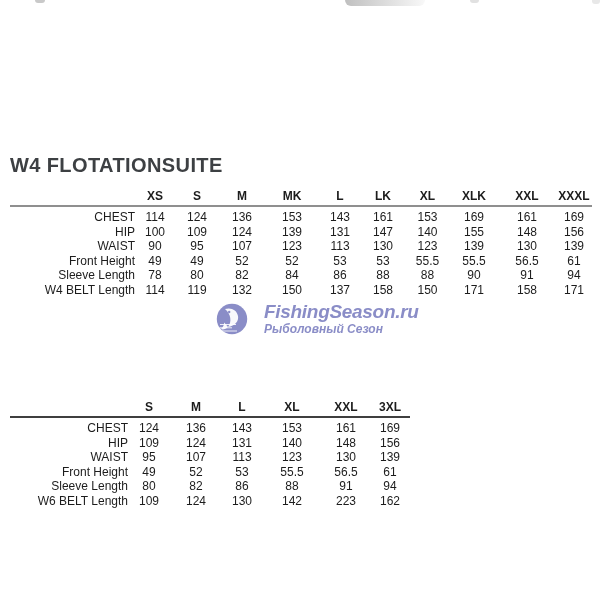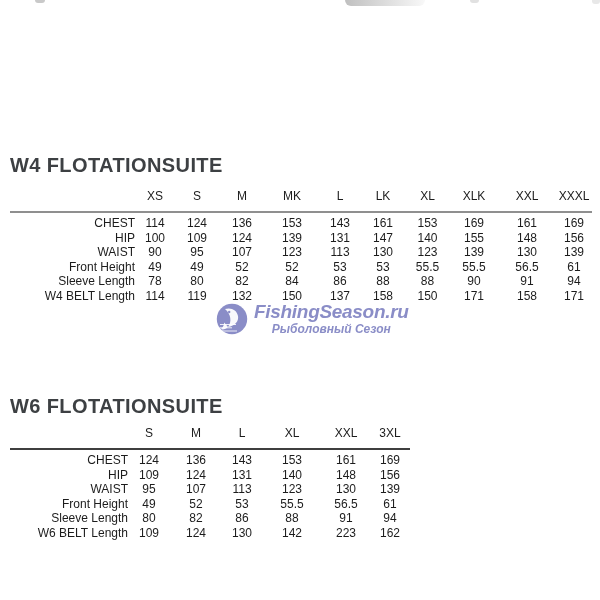--- a/index.html
+++ b/index.html
@@ -44,41 +44,41 @@
 
   .size-table th, .size-table td {
     padding: 0;
     height: 14.5px;
     text-align: center;
     vertical-align: middle;
     white-space: nowrap;
     font-weight: normal;
   }
   .size-table thead th {
-    font-weight: normal;
+    font-weight: bold;
     vertical-align: bottom;
-    padding-bottom: 8px;
+    padding-bottom: 2px;
   }
   #table-w4 thead th { height: 17px; border-bottom: 2px solid #8f8f8f; }
   #table-w6 thead th { height: 15px; border-bottom: 2px solid #3f3f3f; }
   .size-table tbody tr:first-child th,
   .size-table tbody tr:first-child td { padding-top: 3px; }
   .size-table .label-col { text-align: right; }
 
   
   .watermark {
     position: absolute;
     left: 216px; top: 302px;
     display: flex;
     align-items: center;
     gap: 6px;
     color: #8a8dc7;
   }
   .wm-logo { width: 32px; height: 32px; flex: 0 0 auto; }
-  .wm-text { display: flex; flex-direction: column; align-items: center; }
+  .wm-text { display: flex; flex-direction: column; align-items: flex-start; margin-left: 10px; }
   .wm-site {
     font-size: 19px;
     line-height: 20px;
     font-weight: bold;
     font-style: italic;
     letter-spacing: -0.3px;
   }
   .wm-tagline {
     font-size: 12px;
     line-height: 12px;
@@ -217,21 +217,20 @@
     <circle cx="13.2" cy="9" r="1.2" fill="#8a8dc7"></circle>
     <path d="M4 21.5 H20 M3.5 24.8 H16 M6 28 H21" stroke="#ffffff" stroke-width="1" fill="none" opacity="0.85"></path>
   </svg>
   <div class="wm-text">
     <span class="wm-site">FishingSeason.ru</span>
     <span class="wm-tagline">Рыболовный Сезон</span>
   </div>
 </div>
 
 <div class="section" id="w6-section">
-  <h2 class="doc-title">W6 FLOTATIONSUITE</h2>
   <table class="size-table" id="table-w6">
       <colgroup>
         <col style="width: 118px;">
         <col style="width: 42px;">
         <col style="width: 52px;">
         <col style="width: 40px;">
         <col style="width: 60px;">
         <col style="width: 48px;">
         <col style="width: 40px;">
       </colgroup>

